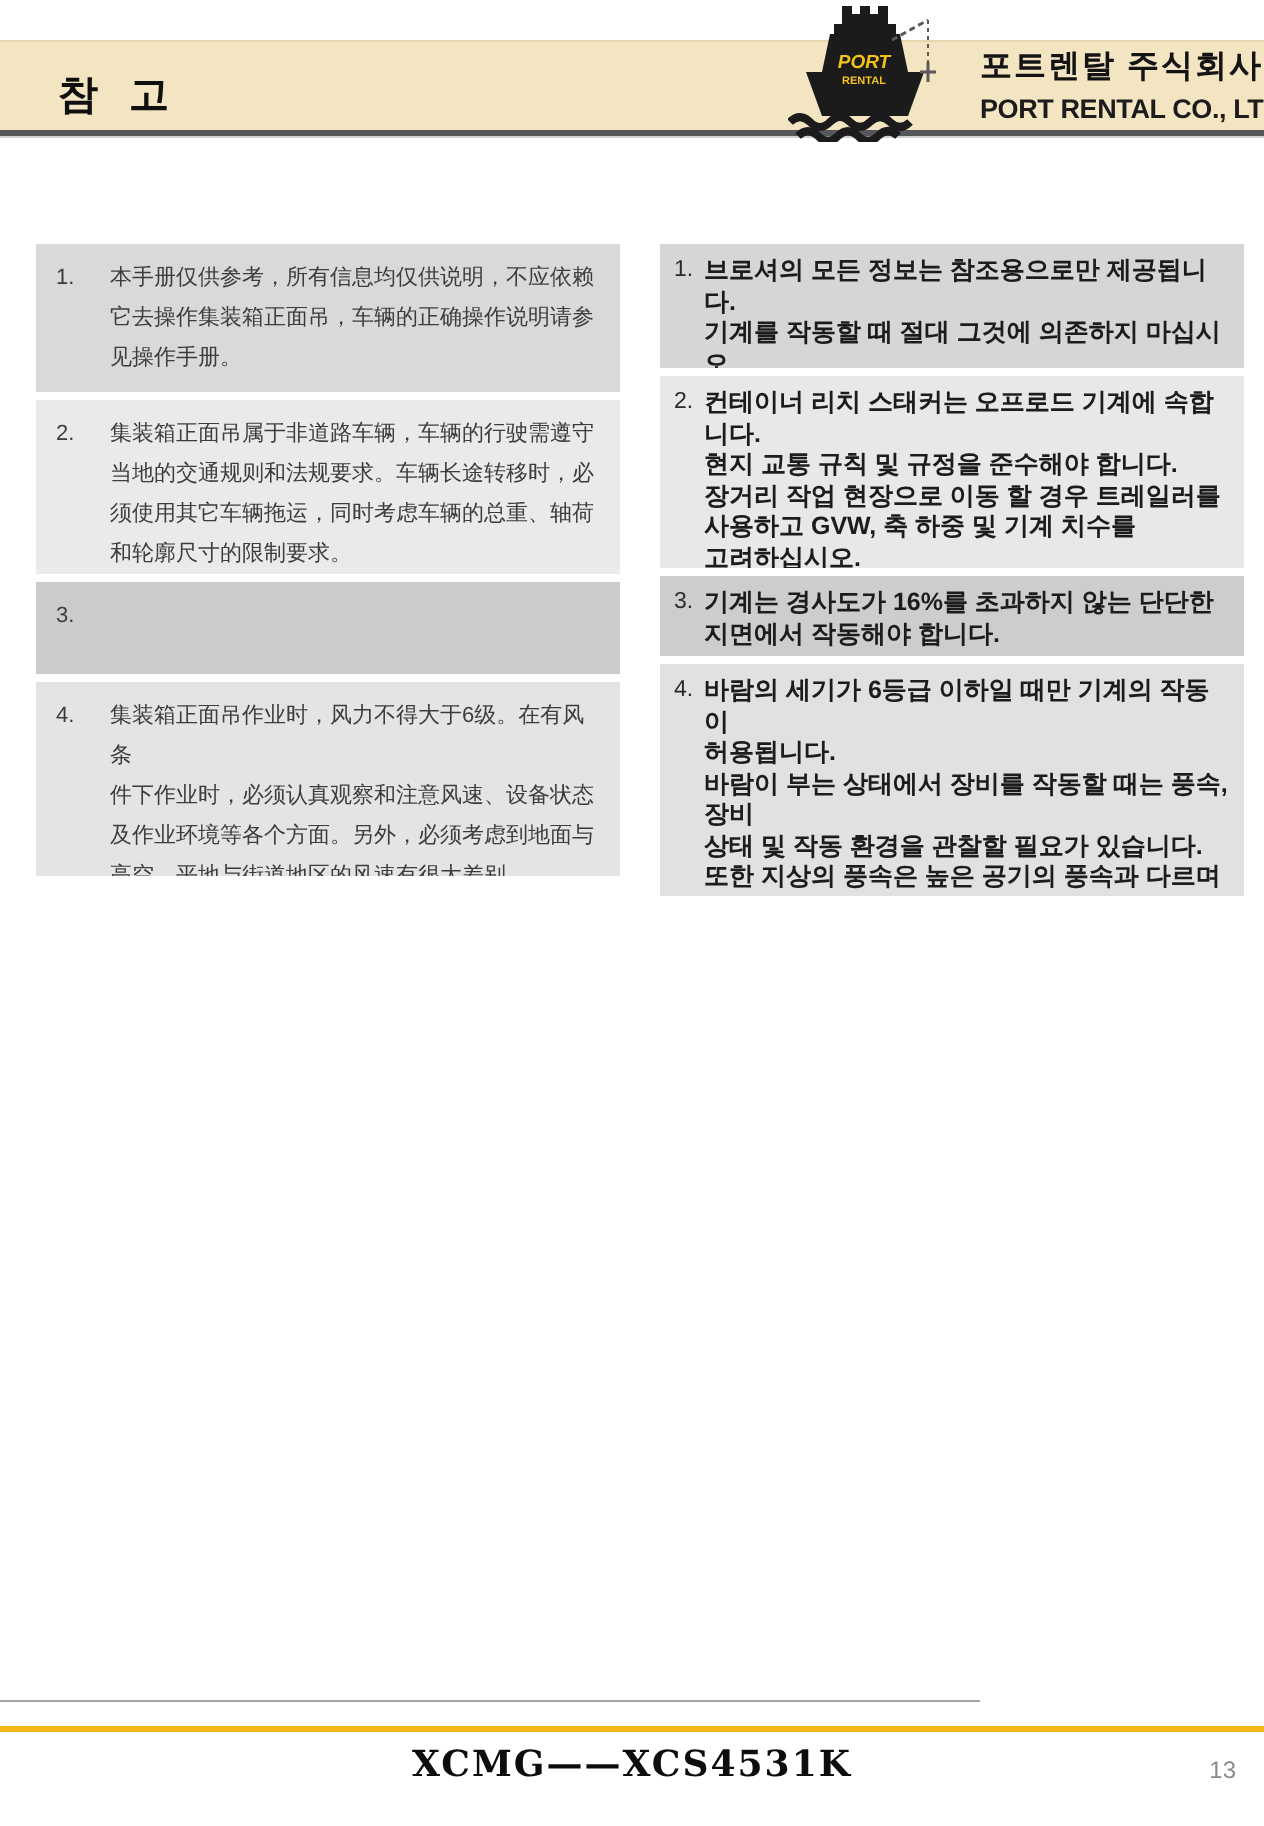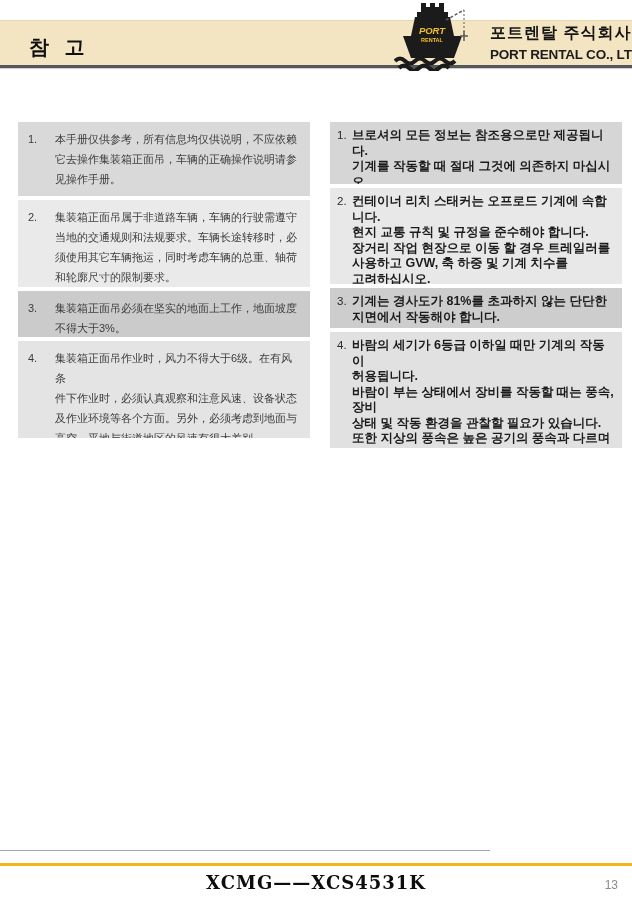--- a/index.html
+++ b/index.html
@@ -91,22 +91,20 @@
     </div>
     <div class="note-item i2">
       <span class="num">2.</span>
       <div class="txt">集装箱正面吊属于非道路车辆，车辆的行驶需遵守
 当地的交通规则和法规要求。车辆长途转移时，必
 须使用其它车辆拖运，同时考虑车辆的总重、轴荷
 和轮廓尺寸的限制要求。</div>
     </div>
     <div class="note-item i3">
       <span class="num">3.</span>
-      <div class="txt">集装箱正面吊必须在坚实的地面上工作，地面坡度
-不得大于3%。</div>
     </div>
     <div class="note-item i4">
       <span class="num">4.</span>
       <div class="txt">集装箱正面吊作业时，风力不得大于6级。在有风条
 件下作业时，必须认真观察和注意风速、设备状态
 及作业环境等各个方面。另外，必须考虑到地面与
 高空，平地与街道地区的风速有很大差别。</div>
     </div>
   </div>
 
@@ -120,21 +118,21 @@
     <div class="note-item i2">
       <span class="num">2.</span>
       <div class="txt">컨테이너 리치 스태커는 오프로드 기계에 속합니다.
 현지 교통 규칙 및 규정을 준수해야 합니다.
 장거리 작업 현장으로 이동 할 경우 트레일러를
 사용하고 GVW, 축 하중 및 기계 치수를
 고려하십시오.</div>
     </div>
     <div class="note-item i3">
       <span class="num">3.</span>
-      <div class="txt">기계는 경사도가 81%를 초과하지 않는 단단한
+      <div class="txt">기계는 경사도가 16%를 초과하지 않는 단단한
 지면에서 작동해야 합니다.</div>
     </div>
     <div class="note-item i4">
       <span class="num">4.</span>
       <div class="txt">바람의 세기가 6등급 이하일 때만 기계의 작동이
 허용됩니다.
 바람이 부는 상태에서 장비를 작동할 때는 풍속, 장비
 상태 및 작동 환경을 관찰할 필요가 있습니다.
 또한 지상의 풍속은 높은 공기의 풍속과 다르며
 평지와 도시의 풍속도 다르므로 이를

